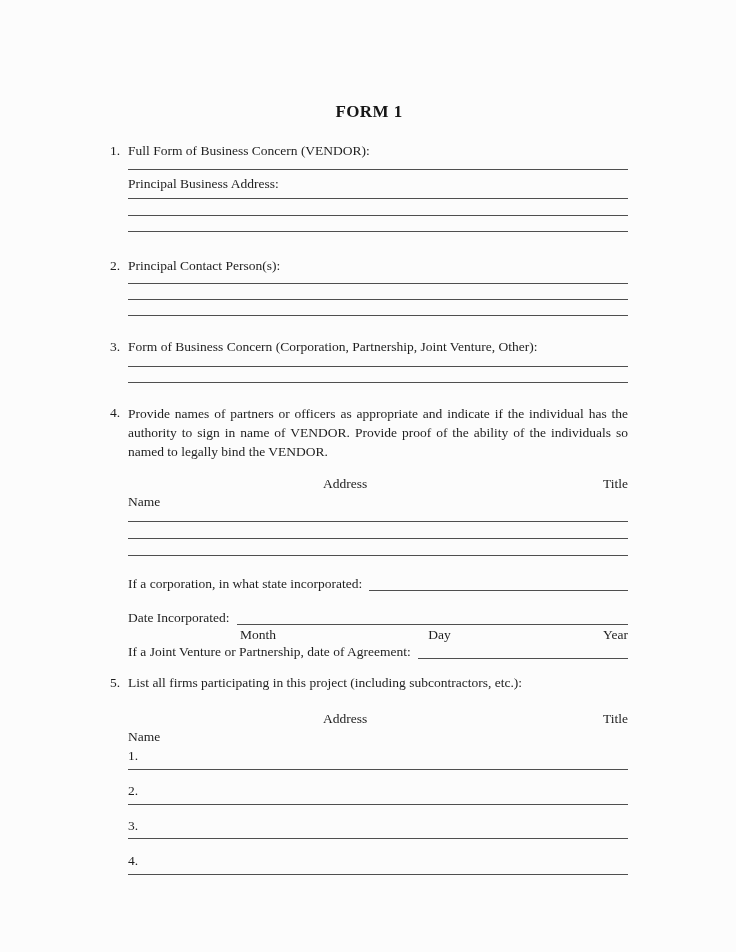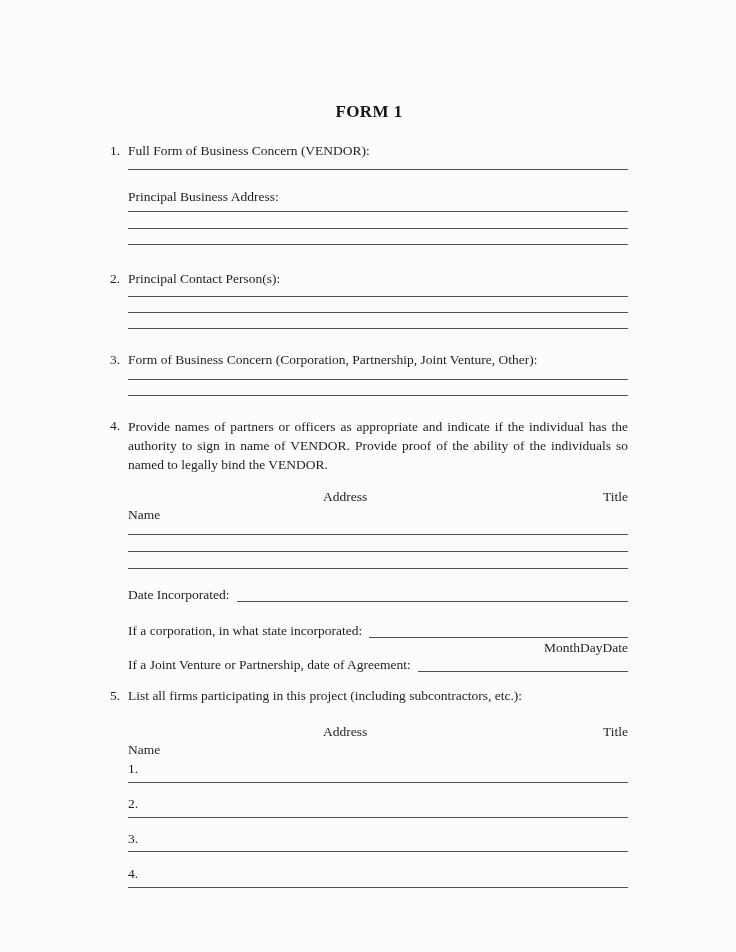--- a/index.html
+++ b/index.html
@@ -28,39 +28,39 @@
   .num { flex:0 0 18px; }
   .body { flex:1 1 auto; min-width:0; }
   .fill { border-bottom:1.4px solid #4f4f4f; }
   .just { text-align:justify; line-height:19px; }
   .cols { display:flex; }
   .col-name  { width:195px;margin-top:18px; }
   .col-title { margin-left:auto; }
   .inline-row { display:flex; }
   .inline-label { white-space:nowrap; }
   .inline-fill { flex:1 1 auto; margin-left:7px; border-bottom:1.4px solid #4f4f4f; height:15px; }
-  .mdy { display:flex; justify-content:flex-end; padding-left:112px; }
+  .mdy { display:flex; justify-content:space-between; padding-left:112px; }
   .firm-label { line-height:17px; }
 </style>
 </head>
 <body>
 
 <div class="page">
   <div class="content">
 
     <div class="form-title">
       <div>FORM 1</div>
     </div>
 
     <div class="item" style="margin-top:20px">
       <div class="num">1.</div>
       <div class="body">
         <div>Full Form of Business Concern (VENDOR):</div>
         <div class="fill" style="height:10px"></div>
-        <div style="margin-top:18px">Principal Business Address:</div>
+        <div style="margin-top:5px">Principal Business Address:</div>
         <div class="fill" style="height:6px"></div>
         <div class="fill" style="height:16px"></div>
         <div class="fill" style="height:15px"></div>
       </div>
     </div>
 
     <div class="item" style="margin-top:25px">
       <div class="num">2.</div>
       <div class="body">
         <div>Principal Contact Person(s):</div>
@@ -86,33 +86,33 @@
 
         <div class="cols" style="margin-top:14px">
           <div class="col-name">Name</div>
           <div class="col-addr">Address</div>
           <div class="col-title">Title</div>
         </div>
         <div class="fill" style="height:11px"></div>
         <div class="fill" style="height:16px"></div>
         <div class="fill" style="height:16px"></div>
 
-        <div class="inline-row" style="margin-top:17px">
-          <div class="inline-label">Date Incorporated:</div>
+        <div class="inline-row" style="margin-top:19px">
+          <div class="inline-label">If a corporation, in what state incorporated:</div>
           <div class="inline-fill"></div>
         </div>
 
-        <div class="inline-row" style="margin-top:19px">
-          <div class="inline-label">If a corporation, in what state incorporated:</div>
+        <div class="inline-row" style="margin-top:17px">
+          <div class="inline-label">Date Incorporated:</div>
           <div class="inline-fill"></div>
         </div>
         <div class="mdy">
           <span>Month</span>
           <span>Day</span>
-          <span>Date</span>
+          <span>Year</span>
         </div>
 
         <div class="inline-row">
           <div class="inline-label">If a Joint Venture or Partnership, date of Agreement:</div>
           <div class="inline-fill"></div>
         </div>
       </div>
     </div>
 
     <div class="item" style="margin-top:14px">

